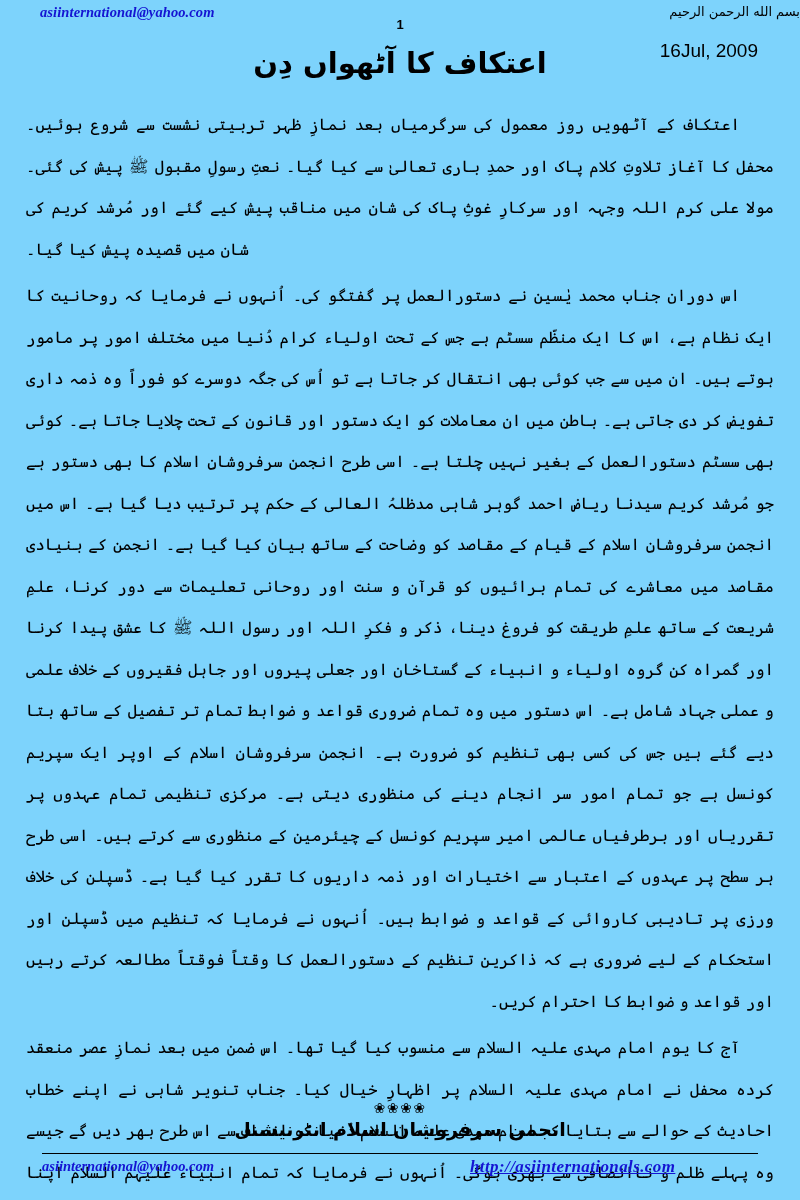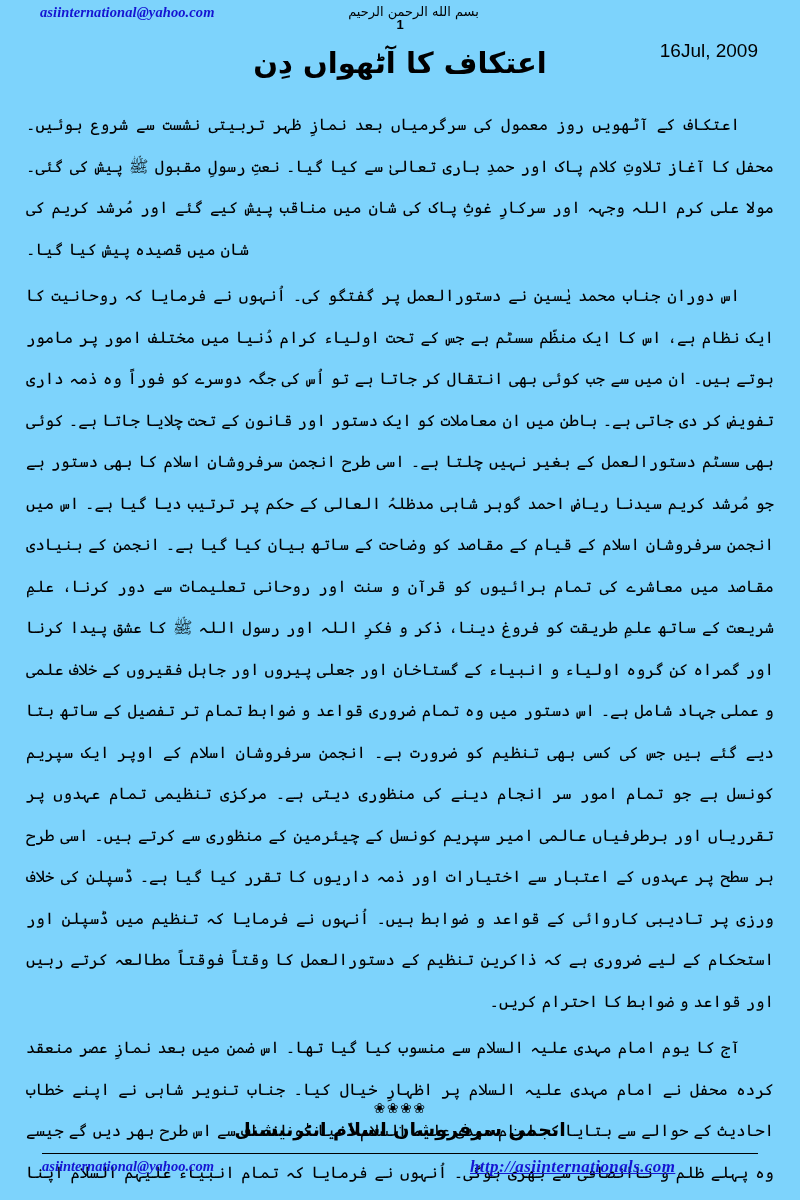--- a/index.html
+++ b/index.html
@@ -35,21 +35,20 @@
     font-weight: bold;
     font-size: 14.5px;
     letter-spacing: 0.1px;
     white-space: nowrap;
   }
   .bismillah {
     position: absolute;
     top: 4px;
     left: 0;
     right: 0;
-    text-align: center;
     font-family: "DejaVu Sans", sans-serif;
     font-size: 13px;
     color: #000000;
     direction: rtl;
     padding-left: 27px;
   }
   .page-number {
     position: absolute;
     top: 17px;
     left: 0;

